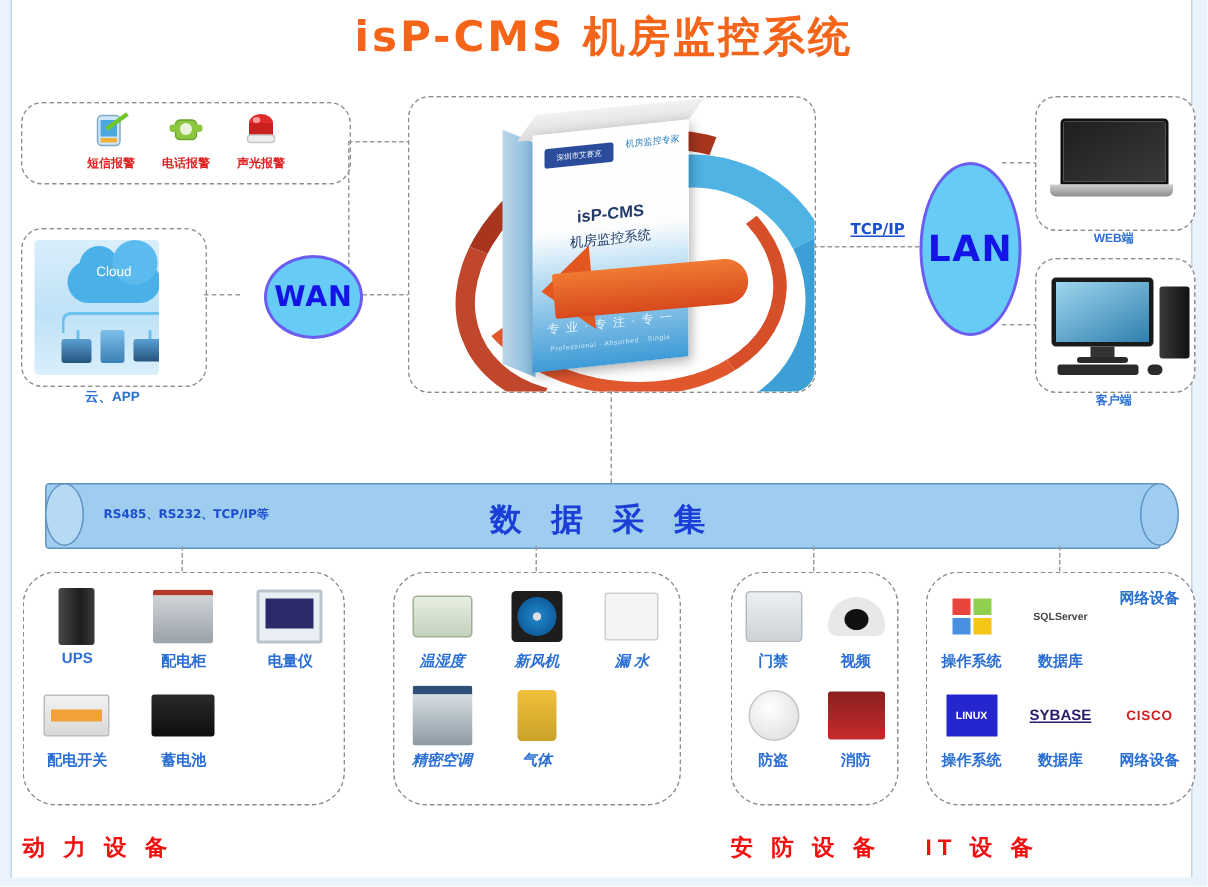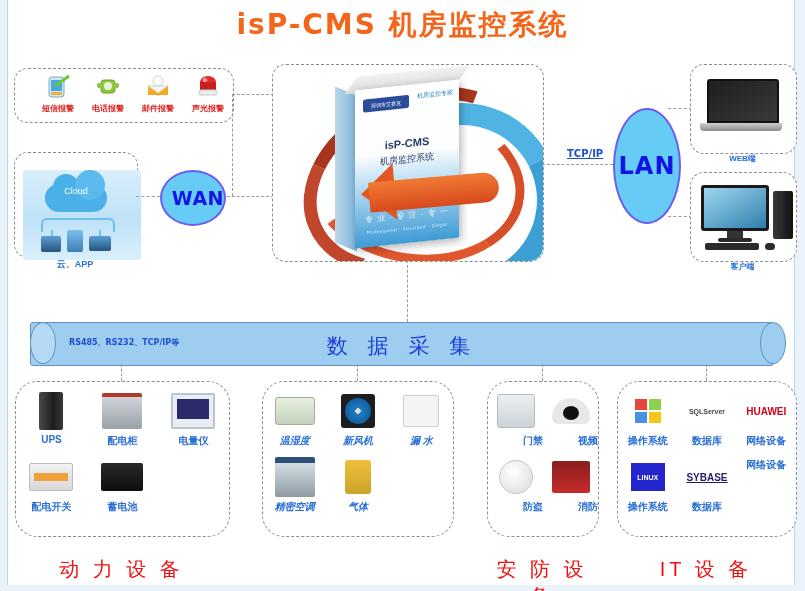--- a/index.html
+++ b/index.html
@@ -24,51 +24,51 @@
     position:absolute;left:0;top:6px;width:805px;text-align:center;
     color:#f4651a;font-size:28px;font-weight:bold;letter-spacing:2px;
     font-family:"DejaVu Sans","Liberation Sans",sans-serif;
   }
 
   
   .dbox{position:absolute;border:1px dashed #8d8d8d;border-radius:14px;background:#fff;}
 
   
   #alarm-box{left:14px;top:68px;width:218px;height:53px;}
-  .alarm-items{display:flex;height:100%;align-items:flex-start;justify-content:flex-end;padding-top:3px;box-sizing:border-box;}
+  .alarm-items{display:flex;height:100%;align-items:flex-start;justify-content:center;padding-top:3px;box-sizing:border-box;}
   .alarm-item{width:50px;text-align:center;}
   .alarm-ico{height:30px;display:flex;align-items:center;justify-content:center;}
   .alarm-lbl{font-size:8px;color:#e02020;font-weight:bold;margin-top:1px;}
 
   .alarm-title{
     position:absolute;left:14px;top:126px;width:218px;text-align:center;
     color:#ef2424;font-size:15px;font-weight:bold;letter-spacing:1px;
   }
 
   
   #cloud-box{left:14px;top:152px;width:122px;height:104px;}
-  .cloud-img{position:absolute;left:8px;top:17px;width:118px;height:90px;
+  .cloud-img{position:absolute;left:8px;top:7px;width:83px;height:90px;
     background:linear-gradient(180deg,#d9eefb 0%,#bfe2f7 55%,#d9effb 100%);border-radius:3px;overflow:hidden;}
   .cloud-shape{position:absolute;left:22px;top:14px;width:62px;height:28px;background:#4ab0e8;border-radius:16px;}
   .cloud-shape:before{content:"";position:absolute;left:8px;top:-10px;width:26px;height:26px;background:#4ab0e8;border-radius:50%;}
   .cloud-shape:after{content:"";position:absolute;left:30px;top:-14px;width:30px;height:30px;background:#5bbbee;border-radius:50%;}
   .cloud-word{position:absolute;left:0;top:16px;width:106px;text-align:center;color:#fff;font-size:9px;z-index:3;}
   .cloud-bar{position:absolute;left:18px;top:48px;width:70px;height:12px;border:2px solid #6cc2ee;border-bottom:none;border-radius:6px 6px 0 0;}
   .cloud-stem{position:absolute;width:2px;height:8px;background:#6cc2ee;top:60px;}
   .dev{position:absolute;top:66px;background:#2f6fa8;border-radius:2px;}
   .dev.pc{left:18px;width:20px;height:16px;background:linear-gradient(180deg,#5a9fd4,#27547e);}
   .dev.tab{left:44px;width:16px;height:22px;top:60px;background:linear-gradient(180deg,#7cc0ea,#3b7fb5);}
   .dev.lap{left:66px;width:22px;height:15px;background:linear-gradient(180deg,#5a9fd4,#27547e);}
   .cloud-lbl{position:absolute;left:14px;top:258px;width:122px;text-align:center;color:#2a6fd4;font-size:9px;font-weight:bold;}
 
   
   .net-node{position:absolute;background:#66ccf5;border:2px solid #6a5df0;
     display:flex;align-items:center;justify-content:center;
     color:#1414e6;font-weight:bold;font-family:"DejaVu Sans","Liberation Sans",sans-serif;}
-  #wan-node{left:160px;top:170px;width:62px;height:52px;border-radius:50%;font-size:19px;letter-spacing:0.5px;justify-content:flex-end;}
+  #wan-node{left:176px;top:170px;width:62px;height:52px;border-radius:50%;font-size:19px;letter-spacing:0.5px;}
   #lan-node{left:613px;top:108px;width:64px;height:112px;border-radius:50%;font-size:24px;letter-spacing:1px;}
   .tcpip-label{position:absolute;left:567px;top:148px;color:#1a4fd0;font-size:10px;font-weight:bold;font-family:"DejaVu Sans",sans-serif;text-decoration:underline;}
 
   
   #center-box{left:272px;top:64px;width:270px;height:196px;}
   .prod-wrap{position:absolute;left:0;top:0;width:270px;height:196px;overflow:hidden;border-radius:14px;}
   .ring{position:absolute;border-radius:50%;}
   .ring-red{left:26px;top:28px;width:214px;height:150px;border:13px solid transparent;
     border-top-color:#a8361f;border-left-color:#c0472b;transform:rotate(-24deg);}
   .ring-red2{left:34px;top:40px;width:200px;height:140px;border:9px solid transparent;
@@ -113,32 +113,32 @@
 
   
   .cyl{position:absolute;left:30px;top:322px;width:742px;height:42px;
     background:#9fcdf0;border:1px solid #5e93c4;border-radius:3px;}
   .cyl-cap{position:absolute;left:-1px;top:-1px;width:26px;height:42px;
     border:1px solid #5e93c4;border-radius:50%;background:#b6daf4;box-sizing:border-box;}
   .cyl-cap-r{position:absolute;right:-13px;top:-1px;width:26px;height:42px;
     border:1px solid #5e93c4;border-radius:50%;background:#9fcdf0;box-sizing:border-box;}
   .cyl-sub{position:absolute;left:38px;top:14px;color:#1a4fd0;font-size:8px;font-weight:bold;font-family:"DejaVu Sans",sans-serif;}
   .cyl-main{position:absolute;left:0;top:9px;width:742px;text-align:center;color:#1b3fd6;
-    font-size:21px;font-weight:normal;letter-spacing:7px;}
+    font-size:21px;font-weight:bold;letter-spacing:7px;}
 
   
   .group{position:absolute;top:381px;border:1px dashed #8d8d8d;border-radius:22px;background:#fff;}
   #grp-power{left:15px;width:213px;height:154px;}
   #grp-env{left:262px;width:190px;height:154px;font-style:italic;}
   #grp-sec{left:487px;width:110px;height:154px;}
   #grp-it{left:617px;width:178px;height:154px;}
   .grid{display:flex;flex-wrap:wrap;padding:8px 0 0 0;height:100%;box-sizing:border-box;align-content:flex-start;}
   .cell{text-align:center;}
   .grid3 .cell{width:33.33%;}
-  .grid2 .cell{width:50%;text-align:right;}
+  .grid2 .cell{width:50%;}
   .cell-ico{height:42px;display:flex;align-items:center;justify-content:center;}
   .cell-lbl{font-size:10px;color:#2a6fd4;font-weight:bold;margin-top:2px;margin-bottom:8px;}
 
   
   .g{display:block;}
   .ups{width:24px;height:38px;background:linear-gradient(90deg,#4a4a4a,#1d1d1d 60%,#3a3a3a);border-radius:2px;}
   .cab{width:40px;height:32px;background:linear-gradient(180deg,#cfd4d8,#9aa1a7);border-top:4px solid #b23a2a;border-radius:2px;}
   .brk{width:42px;height:26px;background:linear-gradient(180deg,#f2f2f2,#d8d8d8);border:1px solid #bdbdbd;border-radius:2px;position:relative;}
   .brk:after{content:"";position:absolute;left:4px;top:9px;width:34px;height:8px;background:#f0a13a;}
   .meter{width:40px;height:32px;background:#e8eef3;border:2px solid #b9c4cc;border-radius:2px;position:relative;}
@@ -159,21 +159,21 @@
   .fire{width:38px;height:32px;background:linear-gradient(180deg,#8a1f1f,#c62b2b);border-radius:2px;}
   .win{width:26px;height:24px;display:grid;grid-template-columns:1fr 1fr;grid-template-rows:1fr 1fr;gap:2px;}
   .win s{display:block;}
   .sql{color:#444;font-size:7px;font-weight:bold;}
   .hw{color:#d6001c;font-weight:bold;font-size:10px;}
   .lin{width:34px;height:28px;background:#2626cf;display:flex;align-items:center;justify-content:center;color:#fff;font-size:7px;font-weight:bold;}
   .syb{color:#2b1a6b;font-weight:bold;font-size:10px;text-decoration:underline;}
   .csc{color:#cf2020;font-weight:bold;font-size:9px;letter-spacing:.5px;}
 
   
-  .cap{position:absolute;top:556px;color:#f01010;font-size:20px;font-weight:normal;letter-spacing:4px;text-align:center;}
+  .cap{position:absolute;top:556px;color:#f01010;font-size:15px;font-weight:bold;letter-spacing:4px;}
   #cap-power{left:15px;width:213px;}
   #cap-env{left:262px;width:190px;}
   #cap-sec{left:487px;width:110px;}
   #cap-it{left:617px;width:178px;}
 
   
   .ln{position:absolute;background:none;}
   .h-dash{border-top:1px dashed #9a9a9a;height:0;}
   .v-dash{border-left:1px dashed #9a9a9a;width:0;}
 </style>
@@ -204,30 +204,20 @@
       <div class="alarm-item">
         <div class="alarm-ico">
           <svg width="26" height="26" viewBox="0 0 26 26">
             <rect x="6" y="6" width="14" height="13" rx="3" fill="#8dc63f" stroke="#6aa32c"></rect>
             <circle cx="13" cy="12" r="4" fill="#e8f3d8"></circle>
             <rect x="2" y="9" width="6" height="5" rx="2" fill="#8dc63f"></rect>
             <rect x="18" y="9" width="6" height="5" rx="2" fill="#8dc63f"></rect>
           </svg>
         </div>
         <div class="alarm-lbl">电话报警</div>
-      </div>
-      <div class="alarm-item">
-        <div class="alarm-ico">
-          <svg width="26" height="26" viewBox="0 0 26 26">
-            <circle cx="13" cy="7" r="5" fill="none" stroke="#cfcfcf"></circle>
-            <path d="M3 12 L23 12 L13 22 Z" fill="#f5f5f5" stroke="#cfcfcf"></path>
-            <path d="M3 12 L13 19 L23 12 L23 21 L3 21 Z" fill="#f5a623"></path>
-          </svg>
-        </div>
-        <div class="alarm-lbl">邮件报警</div>
       </div>
       <div class="alarm-item">
         <div class="alarm-ico">
           <svg width="26" height="26" viewBox="0 0 26 26">
             <ellipse cx="13" cy="8" rx="8" ry="6" fill="#e02b2b"></ellipse>
             <rect x="5" y="8" width="16" height="9" fill="#c81f1f"></rect>
             <rect x="4" y="16" width="18" height="5" rx="2" fill="#ededed" stroke="#c9c9c9"></rect>
             <ellipse cx="10" cy="6" rx="2.5" ry="2" fill="#ff9b9b"></ellipse>
           </svg>
         </div>
@@ -436,38 +426,38 @@
         </div>
         <div class="cell-lbl">操作系统</div>
       </div>
       <div class="cell">
         <div class="cell-ico">
           <span class="sql">SQLServer</span>
         </div>
         <div class="cell-lbl">数据库</div>
       </div>
       <div class="cell">
-        <div class="cell-ico">
-          <span class="hw">HUAWEI</span>
-        </div>
         <div class="cell-lbl">网络设备</div>
       </div>
       <div class="cell">
         <div class="cell-ico">
           <span class="lin">LINUX</span>
         </div>
         <div class="cell-lbl">操作系统</div>
       </div>
       <div class="cell">
         <div class="cell-ico">
           <span class="syb">SYBASE</span>
         </div>
         <div class="cell-lbl">数据库</div>
       </div>
       <div class="cell">
+        <div class="cell-ico">
+          <span class="csc">CISCO</span>
+        </div>
         <div class="cell-lbl">网络设备</div>
       </div>
     </div>
   </div>
 
   <div class="cap" id="cap-power">动 力 设 备</div>
   <div class="cap" id="cap-sec">安 防 设 备</div>
   <div class="cap" id="cap-it">IT 设 备</div>
 
 </div>

